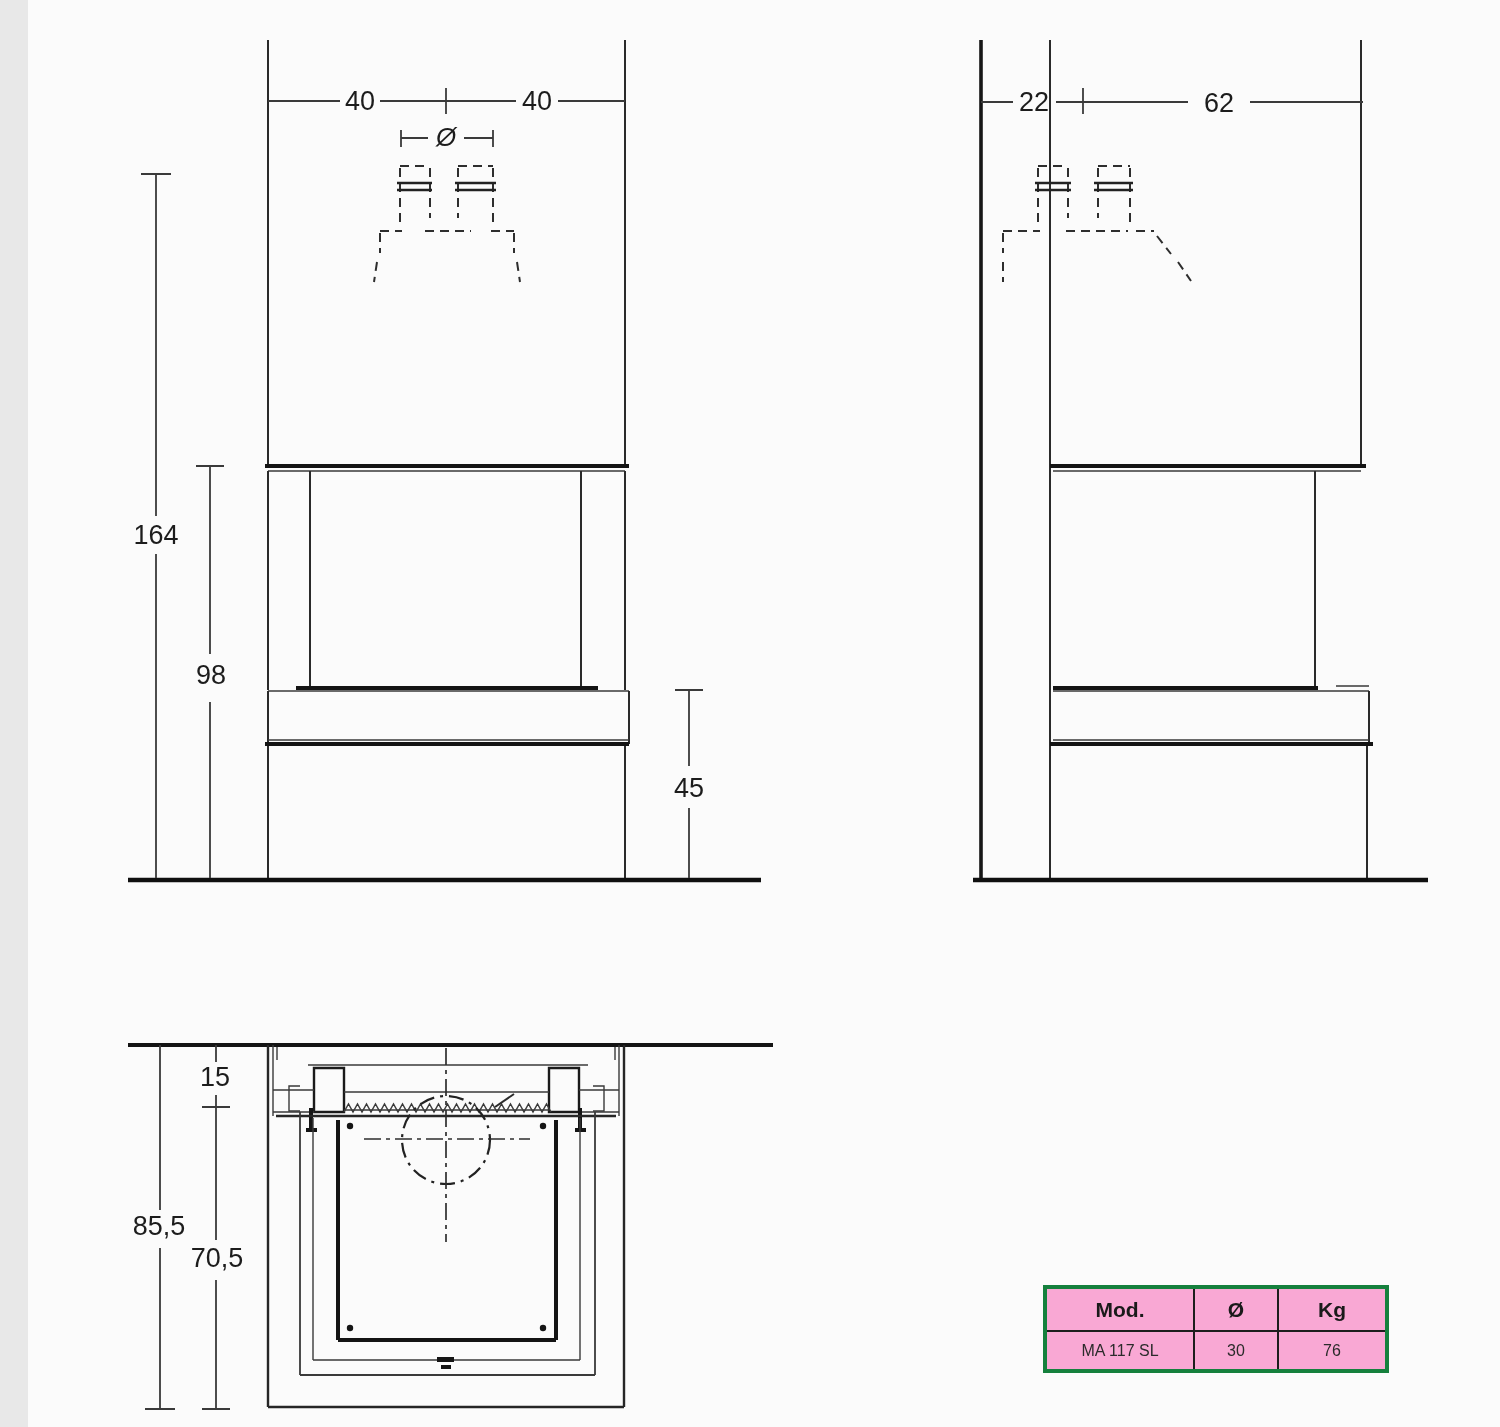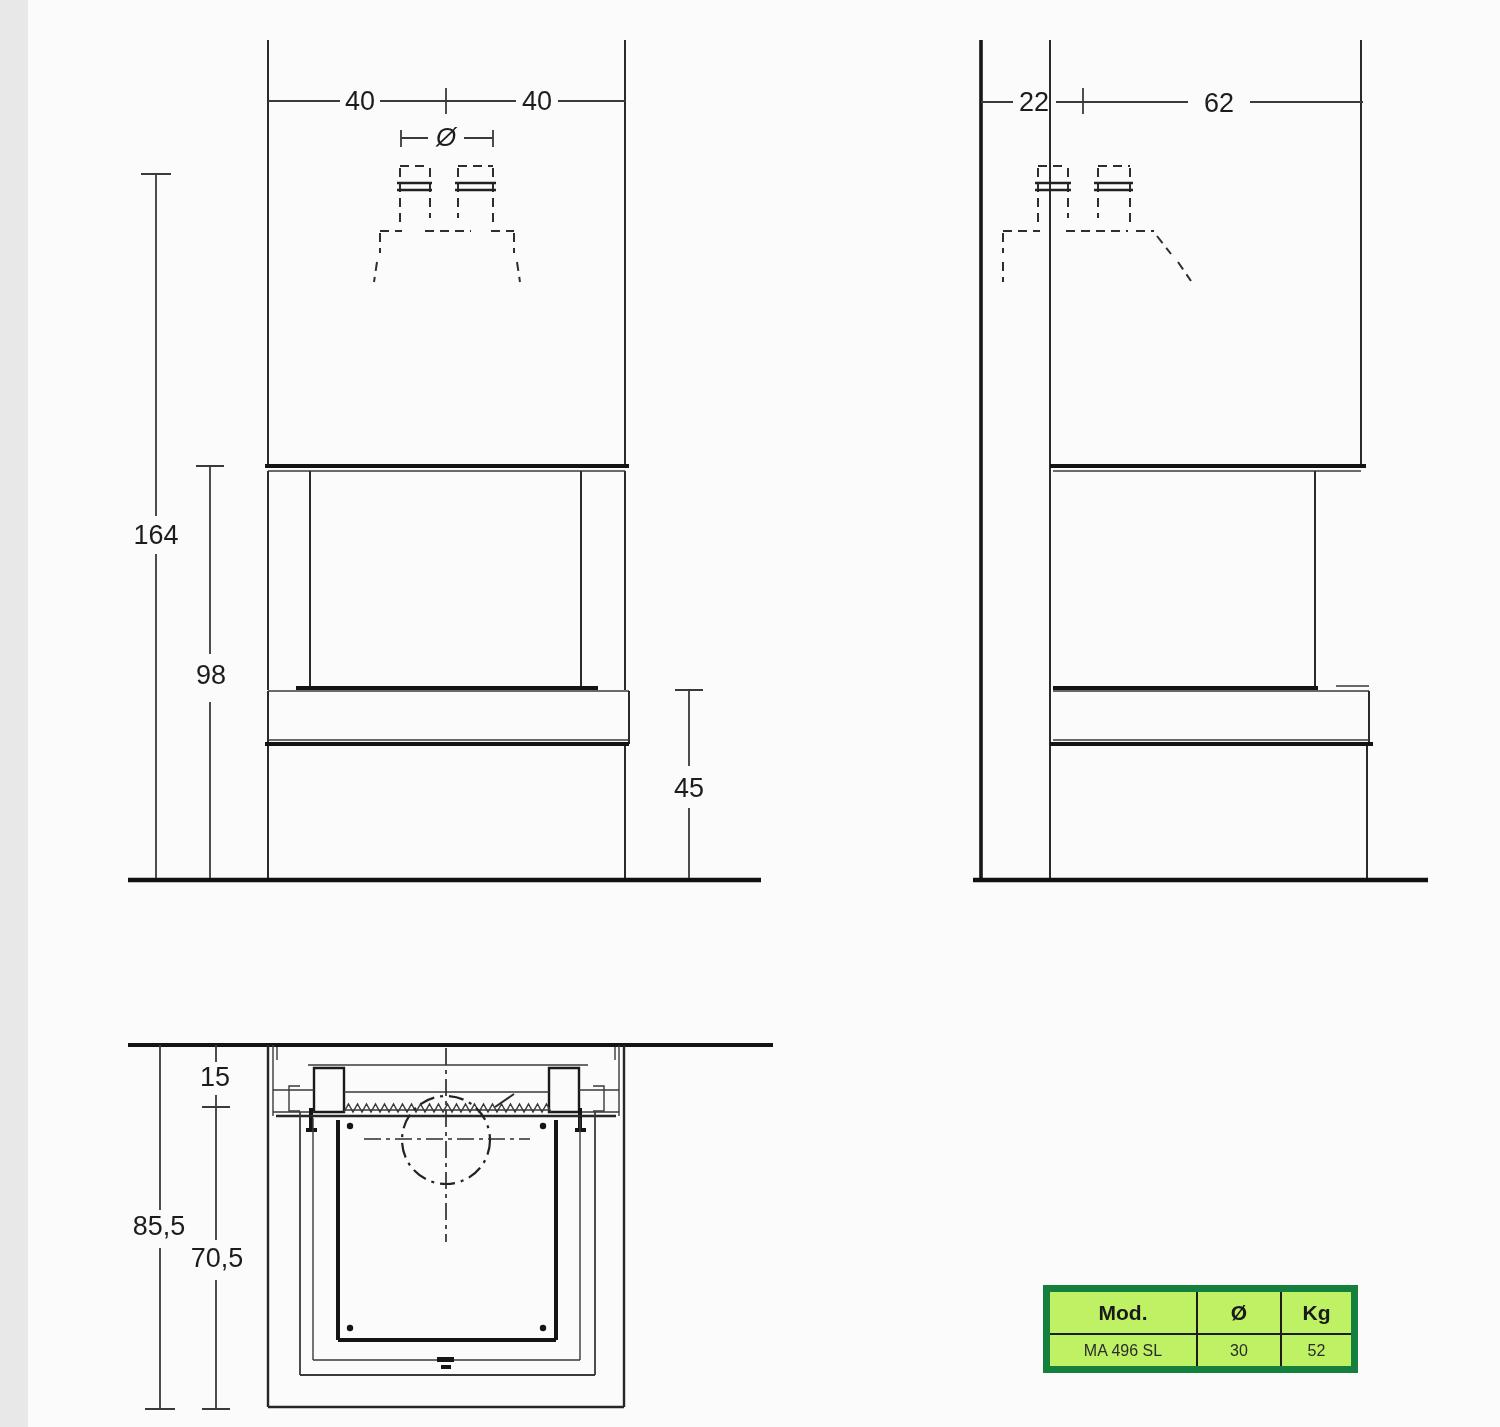--- a/index.html
+++ b/index.html
@@ -22,22 +22,22 @@
   .ln-dim {stroke:#3a3a3a;stroke-width:1.8px;fill:none;}
   .dashed {stroke:#2e2e2e;stroke-width:2px;fill:none;stroke-dasharray:9 6;}
   .ring   {stroke:#222;stroke-width:2.5px;fill:none;}
   .dashdot{stroke:#2e2e2e;stroke-width:1.7px;fill:none;stroke-dasharray:17 5 4 5;}
   .dashdot-c{stroke:#222;stroke-width:2.2px;fill:none;stroke-dasharray:15 6 3 6;}
   .blackfill{fill:#151515;stroke:none;}
   .postbox{fill:#fbfbfb;stroke:#1a1a1a;stroke-width:2.4px;}
   .dim{font-size:27px;fill:#1c1c1c;text-anchor:middle;}
   .dia{font-size:26px;font-style:italic;}
   .spec-table{
-    position:absolute;left:1015px;top:1285px;width:315px;height:88px;
-    border:7px solid #15803d;box-sizing:border-box;background:#bef264;
+    position:absolute;left:1015px;top:1285px;width:346px;height:88px;
+    border:4px solid #15803d;box-sizing:border-box;background:#f9a8d4;
     display:grid;grid-template-columns:146px 84px 1fr;grid-template-rows:41px 1fr;
   }
   .cell{display:flex;align-items:center;justify-content:center;
     border-left:2.4px solid #1d1d1d;border-top:2.4px solid #1d1d1d;
     color:#1a1a1a;box-sizing:border-box;}
   .cell.c0{border-left:none;}
   .cell.r0{border-top:none;}
   .cell.th{font-weight:bold;font-size:21px;}
   .cell.td{font-size:16px;color:#2b2b2b;}
 </style>
@@ -159,18 +159,18 @@
       <text class="dim" x="187" y="1086">15</text>
       <text class="dim" x="131" y="1235">85,5</text>
       <text class="dim" x="189" y="1267">70,5</text>
     </g>
   </svg>
 
   <div class="spec-table">
     <div class="cell th c0 r0">Mod.</div>
     <div class="cell th r0">Ø</div>
     <div class="cell th r0">Kg</div>
-    <div class="cell td c0">MA 496 SL</div>
+    <div class="cell td c0">MA 117 SL</div>
     <div class="cell td">30</div>
-    <div class="cell td">52</div>
+    <div class="cell td">76</div>
   </div>
 
 </div>
 
 </body></html>

